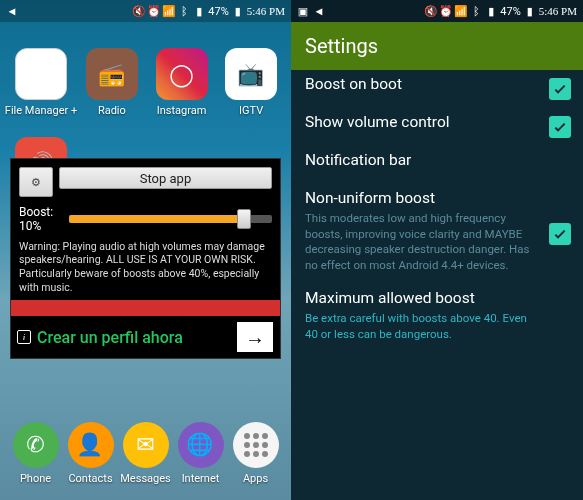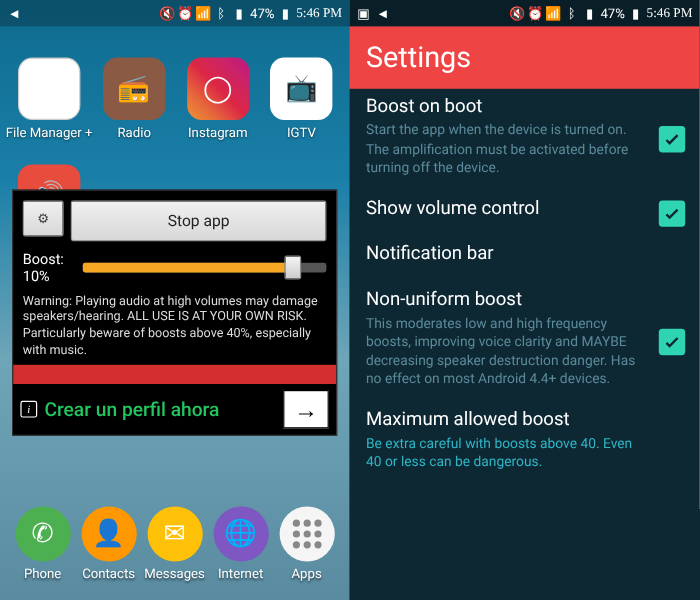--- a/index.html
+++ b/index.html
@@ -20,21 +20,21 @@
 .app .alabel { color:#fff; font-size: 11px; text-shadow: 0 1px 2px rgba(0,0,0,0.6); white-space: nowrap; }
 .ic-filemgr { background:#fff; border:1px solid #ccc; color:#8b6f47; }
 .ic-radio { background:#8a5a44; }
 .ic-instagram { background: linear-gradient(45deg,#f09433,#e6683c,#dc2743,#cc2366,#bc1888); }
 .ic-igtv { background:#fff; color:#e6683c; }
 .ic-volume { background:#e74c3c; }
 
 .dialog { position:absolute; top:158px; left:10px; right:10px; background:#000; border:1px solid #333; padding:8px; color:#fff; font-size:11px; }
 .dialog-toprow { display:flex; gap:6px; margin-bottom:8px; }
 .gear-btn { width:34px; height:30px; background: linear-gradient(#f0f0f0,#d8d8d8); border:1px solid #999; display:flex; align-items:center; justify-content:center; color:#444; border-radius:2px; }
-.stop-btn { flex:1; height:34px; background: linear-gradient(#f0f0f0,#d8d8d8); border:1px solid #999; color:#222; font-size:13px; border-radius:2px; display:flex; align-items:center; justify-content:center; }
+.stop-btn { flex:1; height:22px; background: linear-gradient(#f0f0f0,#d8d8d8); border:1px solid #999; color:#222; font-size:13px; border-radius:2px; display:flex; align-items:center; justify-content:center; }
 .boost-row { display:flex; align-items:center; gap:6px; margin-bottom:6px; }
 .boost-label { font-size:12px; width:44px; line-height:1.2; }
 .slider-wrap { flex:1; position:relative; height:22px; }
 .slider-track { position:absolute; top:7px; left:0; right:0; height:8px; background:#555; border-radius:2px; }
 .slider-fill { position:absolute; top:7px; left:0; height:8px; background:#f5a623; border-radius:2px; width:86%; }
 .slider-thumb { position:absolute; top:1px; width:14px; height:20px; background: linear-gradient(#f5f5f5,#ccc); border:1px solid #888; border-radius:2px; left:calc(86% - 7px); }
 .warning { font-size:10.5px; line-height:1.3; color:#ddd; margin-bottom:6px; }
 .redbar { height:16px; background:#d32f2f; margin:0 -8px; }
 .ad { display:flex; align-items:center; margin:0 -8px -8px -8px; background:#000; height:42px; padding:0 6px; gap:6px; }
 .ad-i { width:14px; height:14px; border:1px solid #fff; border-radius:2px; display:flex; align-items:center; justify-content:center; font-size:9px; font-style:italic; font-family:serif; }
@@ -46,21 +46,21 @@
 .dock .aicon { width:46px; height:46px; border-radius:50%; }
 .ic-phone { background:#4caf50; }
 .ic-contacts { background:#ff9800; }
 .ic-messages { background:#ffc107; }
 .ic-internet { background:#7e57c2; }
 .ic-apps { background:#f5f5f5; color:#888; }
 .ic-apps .dots { display:grid; grid-template-columns:repeat(3,6px); gap:3px; }
 .ic-apps .dots span { width:6px; height:6px; border-radius:50%; background:#888; }
 
 
-.settings-header { background:#ef4444; color:#fff; font-size:24px; padding:12px 14px; }
+.settings-header { background:#4d7c0f; color:#fff; font-size:20px; padding:12px 14px; }
 .setting { padding: 5px 44px 11px 14px; position:relative; border-bottom: none; }
 .setting-title { color:#fff; font-size:15.5px; margin-bottom:4px; }
 .setting-sub { color:#5b8a9a; font-size:11.5px; line-height:1.35; }
 .setting-sub.accent { color:#2fb5c4; }
 .chk { position:absolute; right:12px; top:50%; transform:translateY(-50%); width:22px; height:22px; background:#2fd4b5; border-radius:3px; display:flex; align-items:center; justify-content:center; color:#0d2833; }
 .chk svg { width:16px; height:16px; }
 </style>
 </head>
 <body>
 
@@ -185,21 +185,20 @@
     <span class="sb-icon">▮</span>
     <span>47%</span>
     <span class="sb-icon">▮</span>
     <span class="time">5:46 PM</span>
   </div>
 
   <div class="settings-header">Settings</div>
 
   <div class="setting">
     <div class="setting-title">Boost on boot</div>
-    <div class="setting-sub">Start the app when the device is turned on. The amplification must be activated before turning off the device.</div>
     <div class="chk">
         <svg viewBox="0 0 24 24">
           <path fill="none" stroke="currentColor" stroke-width="3" d="M5 13l4 4 10-10"></path>
         </svg>
       </div>
   </div>
 
   <div class="setting">
     <div class="setting-title">Show volume control</div>
     <div class="chk">

